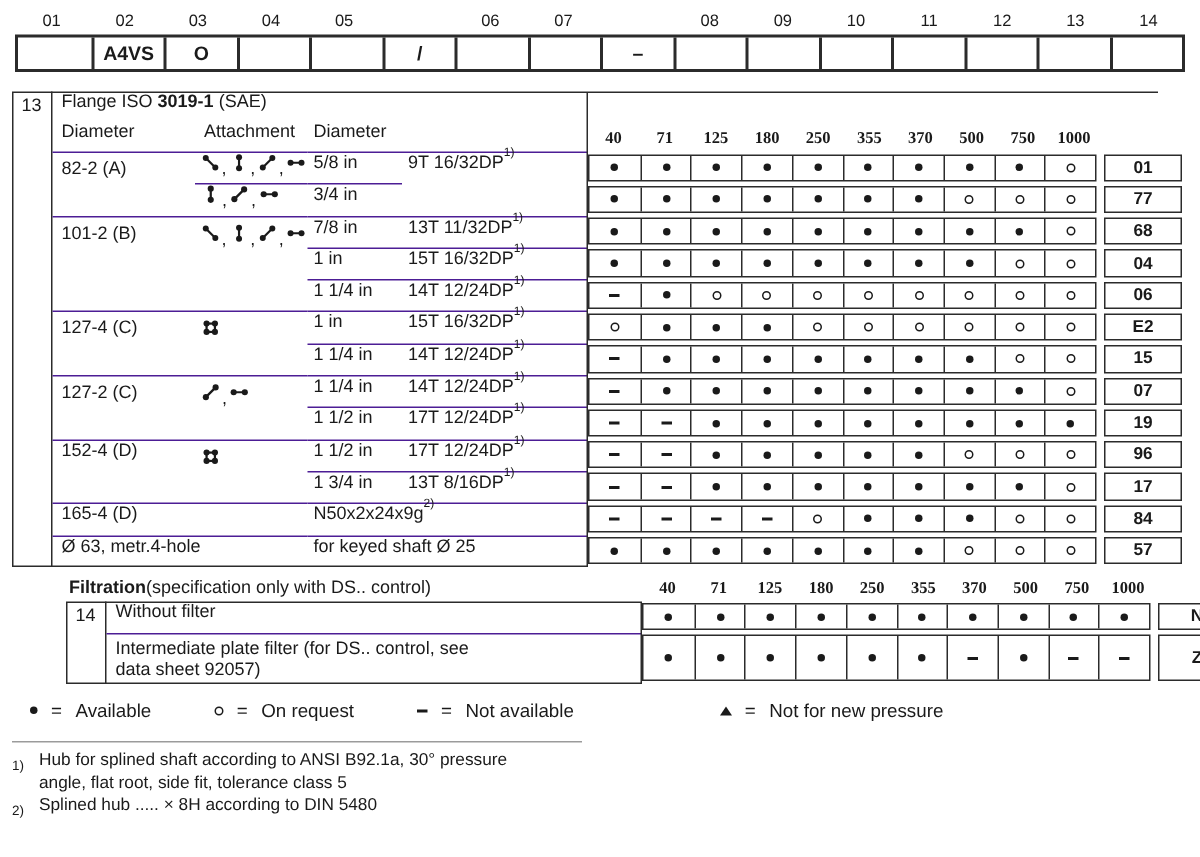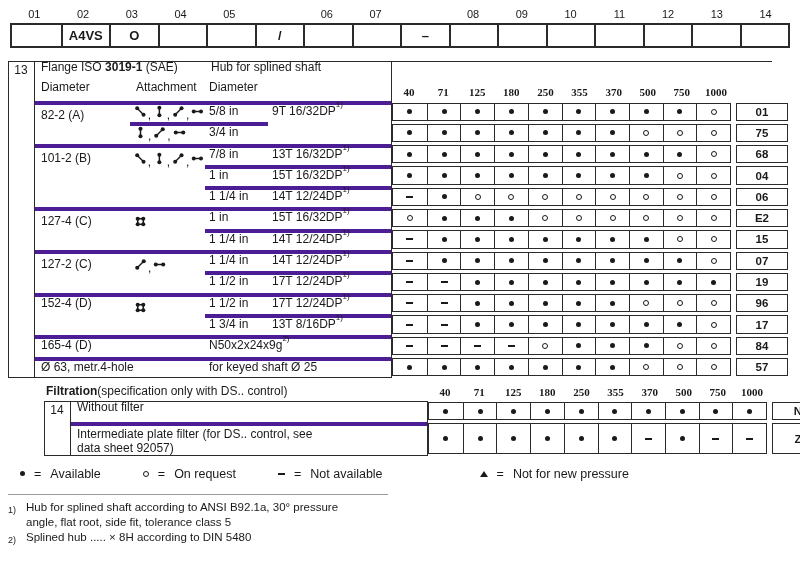--- a/index.html
+++ b/index.html
@@ -26,21 +26,21 @@
     grid-template-columns: 27px 95px 75px 63px 124px 341px 3px 52px;
     grid-template-rows: 22px 21px 34px;
     width: 780px; margin-top: 1px; margin-left: 36px; }
   .tbl-outline { position: absolute; left: 0; top: 0; width: 384px; height: 100%;
     border: 1.5px solid #2b2b2b; pointer-events: none; }
   .gridF .tbl-outline { top: 22px; height: calc(100% - 22px); }
   .toprule-ext { position: absolute; top: 0; left: 384px; width: 380px; height: 0;
     border-top: 1.5px solid #2b2b2b; pointer-events: none; }
   .cell { display: flex; padding-left: 6px; font-size: 12px; line-height: 13px; }
   .cell.hubcol, .cell.splcol { padding-left: 4px; }
-  .bt { border-top: 4px solid #4c1d95; }
+  .bt { border-top: 1px solid #4c1d95; }
   .cid { align-items: flex-start; justify-content: center; padding: 3px 0 0 0;
     border-right: 1px solid #2b2b2b; font-size: 12px; }
   .hdr b { font-weight: bold; }
   .subhdr { font-size: 12px; }
   .colhdr { display: grid; grid-template-columns: repeat(10, 1fr); align-content: end; padding-bottom: 3px; font-family: Liberation Serif, serif; }
   .col-h { text-align: center; font-weight: bold; font-size: 11px; }
   .dots-strip { margin: 1.5px 2px 1.5px 0; border: 1px solid #2b2b2b;
     display: grid; grid-template-columns: repeat(10, 1fr); }
   .dot-cell { display: flex; align-items: center; justify-content: center; border-left: 1px solid #2b2b2b; }
   .dot-cell:first-child { border-left: none; }
@@ -115,21 +115,20 @@
 <div class="tblwrap">
   <div class="grid13">
     <div class="tbl-outline"></div>
     <div class="toprule-ext"></div>
 
     <div class="cell cid" style="grid-area:1/1/16/2">13</div>
 
     <div class="cell hdr" style="grid-area:1/2/2/4">
       <span>Flange ISO </span>&nbsp;<b>3019-1</b>&nbsp;<span> (SAE)</span>
     </div>
-    <div class="cell hdr" style="grid-area:1/4/2/6">Hub for splined shaft</div>
 
     <div class="cell subhdr" style="grid-area:2/2/3/3">Diameter</div>
     <div class="cell subhdr" style="grid-area:2/3/3/4">Attachment</div>
     <div class="cell subhdr hubcol" style="grid-area:2/4/3/6">Diameter</div>
 
     <div class="colhdr" style="grid-area:1/6/3/7">
         <div class="col-h">40</div>
         <div class="col-h">71</div>
         <div class="col-h">125</div>
         <div class="col-h">180</div>
@@ -251,21 +250,21 @@
         <div class="dot-cell">
           <span class="sym sym-open"></span>
         </div>
         <div class="dot-cell">
           <span class="sym sym-open"></span>
         </div>
         <div class="dot-cell">
           <span class="sym sym-open"></span>
         </div>
       </div>
-    <div class="code-box" style="grid-area:4/8/5/9">75</div>
+    <div class="code-box" style="grid-area:4/8/5/9">77</div>
 
     <div class="cell bt" style="grid-area:5/2/8/3;align-items:flex-start;padding-top:4px">101-2 (B)</div>
     <div class="cell bt icons-cell" style="grid-area:5/3/8/4;padding-left:4px;align-items:flex-start;padding-top:4px">
         <svg width="13" height="13" viewBox="0 0 14 14">
           <line x1="3.5" y1="3.5" x2="10.5" y2="10.5" stroke="#1a1a1a" stroke-width="1.6"></line>
           <circle cx="3.5" cy="3.5" r="2.2" fill="#1a1a1a"></circle>
           <circle cx="10.5" cy="10.5" r="2.2" fill="#1a1a1a"></circle>
         </svg>
         <span class="icon-comma">,</span>
         <svg width="13" height="13" viewBox="0 0 14 14">
@@ -281,21 +280,21 @@
         </svg>
         <span class="icon-comma">,</span>
         <svg width="13" height="13" viewBox="0 0 14 14">
           <line x1="3" y1="7" x2="11" y2="7" stroke="#1a1a1a" stroke-width="1.6"></line>
           <circle cx="3" cy="7" r="2.2" fill="#1a1a1a"></circle>
           <circle cx="11" cy="7" r="2.2" fill="#1a1a1a"></circle>
         </svg>
       </div>
     <div class="cell bt hubcol" style="grid-area:5/4/6/5">7/8 in</div>
     <div class="cell bt splcol" style="grid-area:5/5/6/6">
-        <span>13T 16/32DP</span>
+        <span>13T 11/32DP</span>
         <sup class="fnref">1)</sup>
       </div>
     <div class="dots-strip" style="grid-area:5/6/6/7">
         <div class="dot-cell">
           <span class="sym sym-filled"></span>
         </div>
         <div class="dot-cell">
           <span class="sym sym-filled"></span>
         </div>
         <div class="dot-cell">

